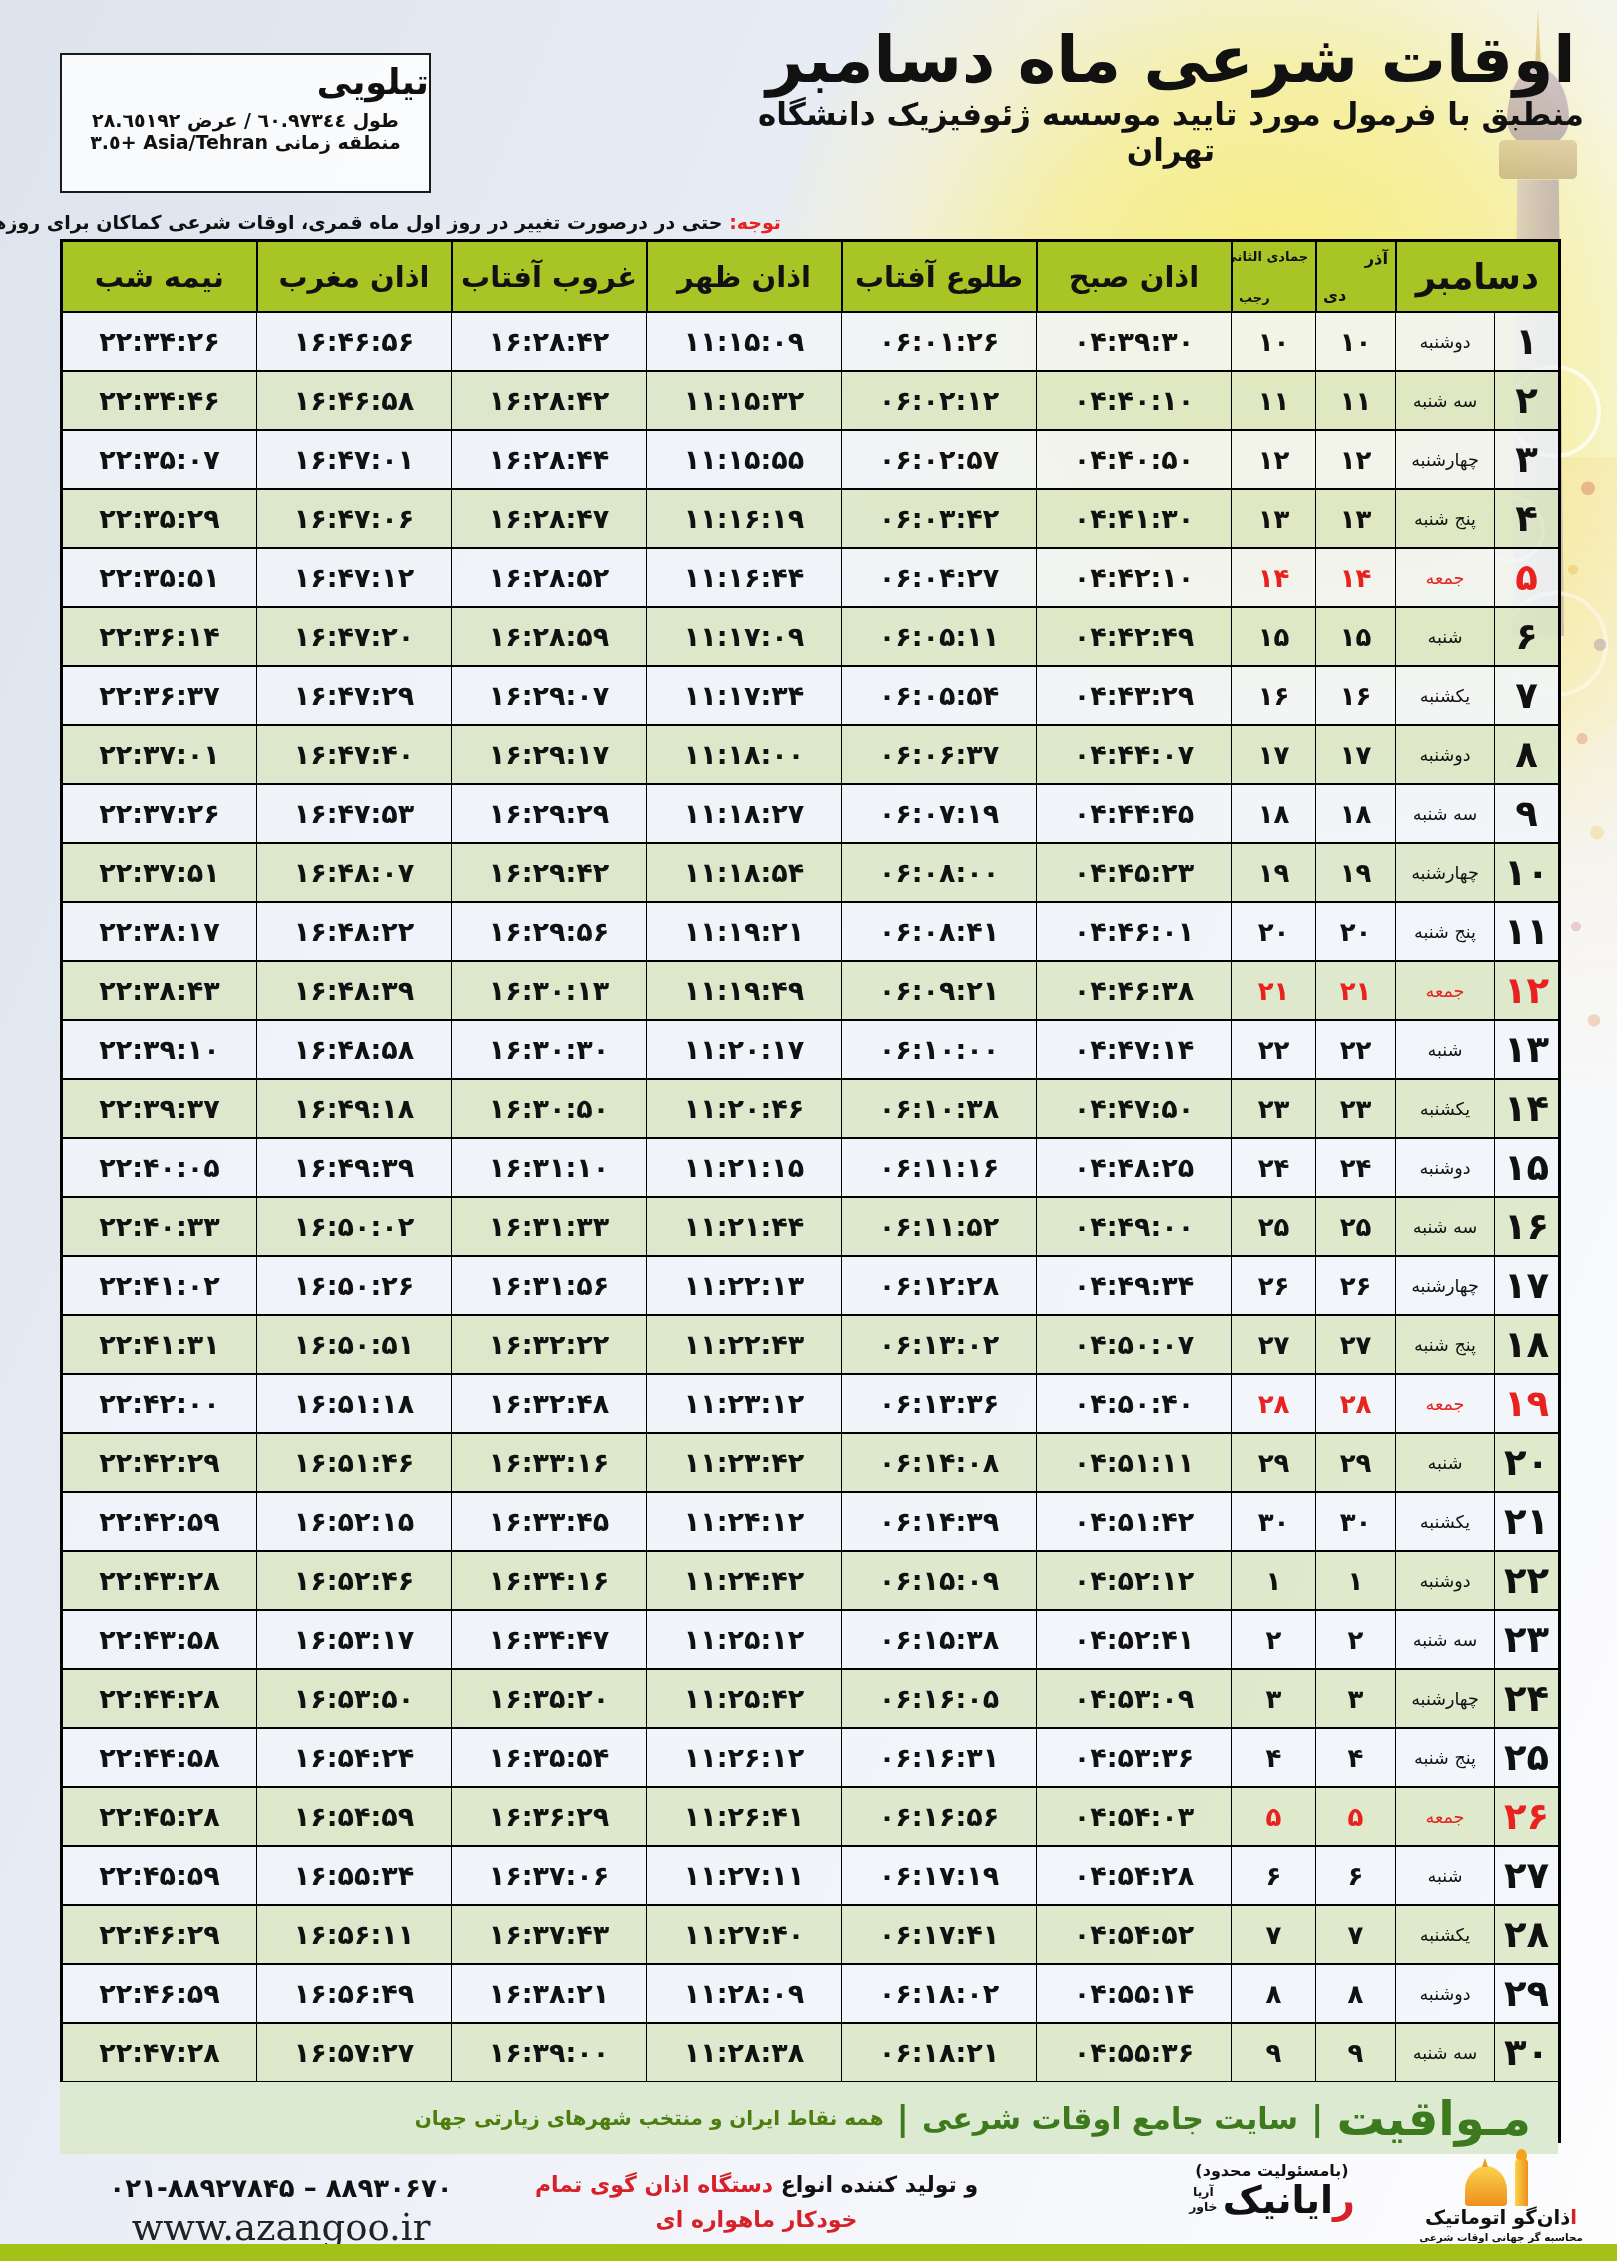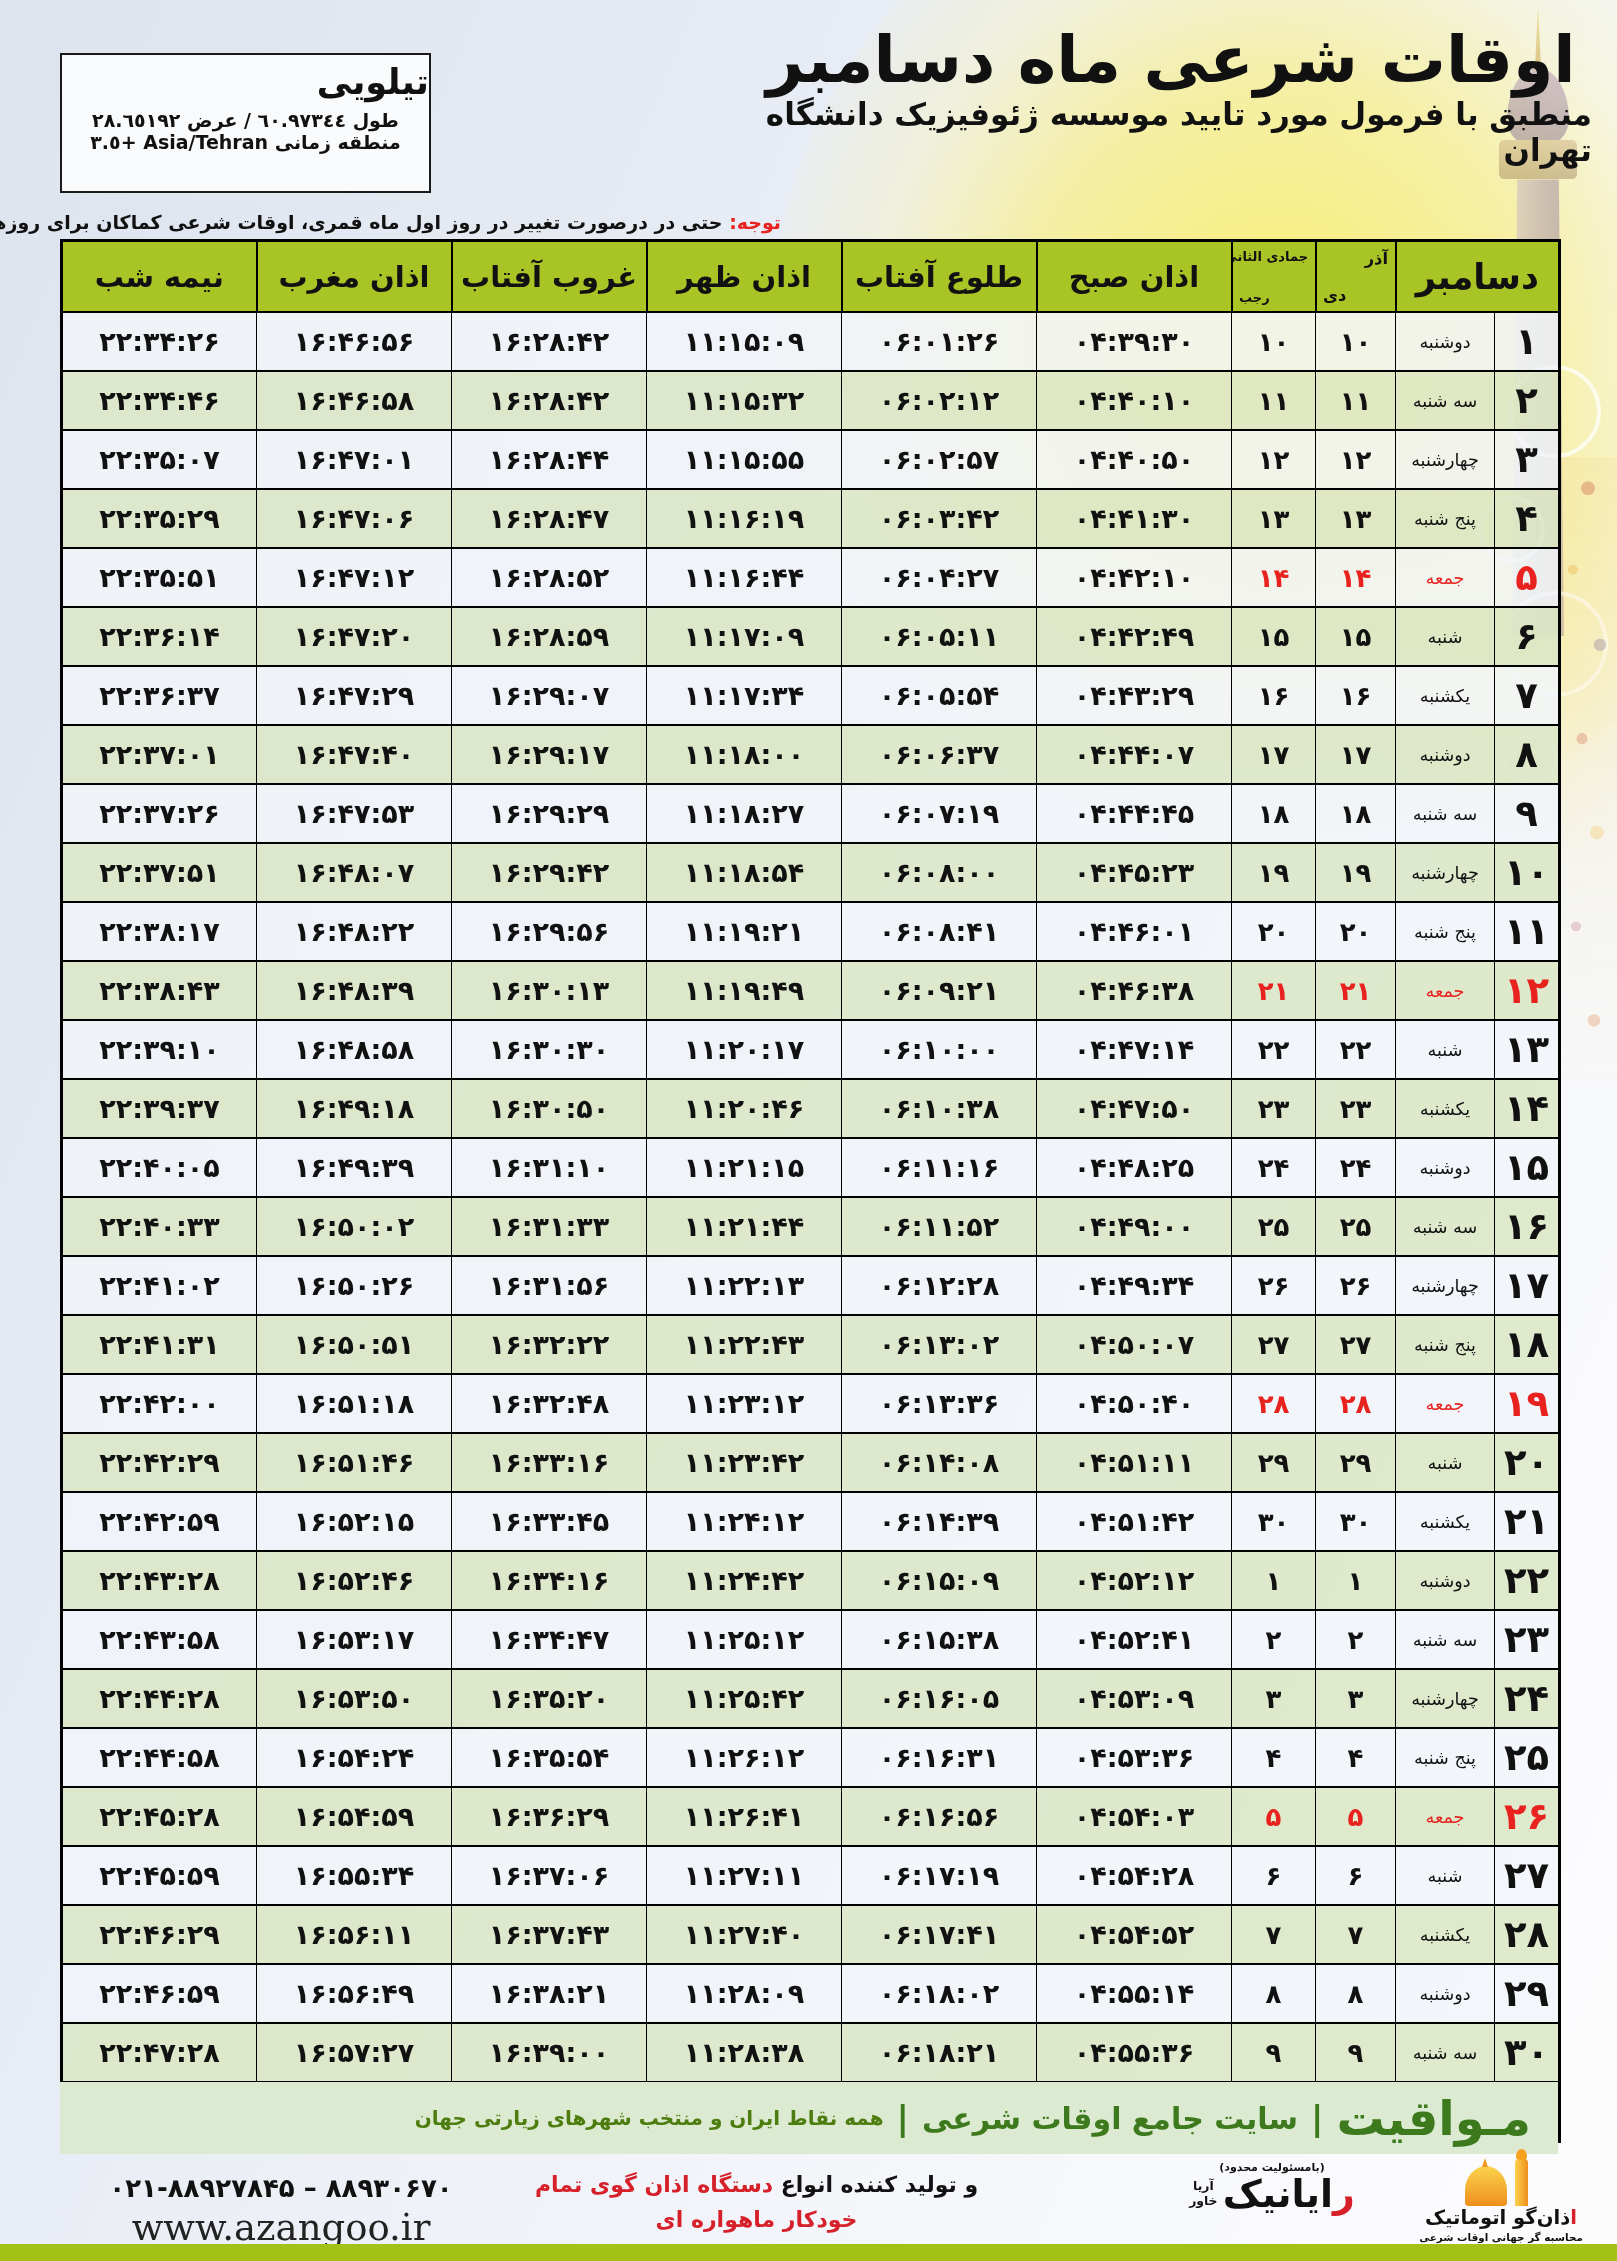--- a/index.html
+++ b/index.html
@@ -34,21 +34,21 @@
     linear-gradient(180deg, rgba(245,220,150,.5), rgba(245,236,200,.1));}
   
   .location-box{position:absolute;left:60px;top:53px;width:371px;height:140px;z-index:2;
     background:rgba(255,255,255,.8);border:2.6px solid #1a1a1a;box-sizing:border-box;
     text-align:center;direction:rtl;padding-top:7.8px;}
   .loc-city{font-size:35px;font-weight:bold;line-height:1.1;text-align:right;}
   .loc-region{font-size:24px;font-weight:bold;margin-top:5.2px;}
   .loc-coords{font-size:19px;font-weight:bold;margin-top:7.8px;}
   .title-block{position:absolute;left:750px;top:23.5px;width:842px;z-index:2;text-align:center;direction:rtl;}
   .main-title{font-size:65px;font-weight:bold;line-height:1.1;}
-  .sub-title{font-size:31px;font-weight:bold;margin-top:1.3px;text-align:right;}
+  .sub-title{font-size:31px;font-weight:bold;margin-top:1.3px;}
   .date-line{font-size:27px;font-weight:bold;margin-top:10.4px;}
   .note-line{position:absolute;left:60px;top:211px;width:721px;z-index:2;direction:rtl;text-align:right;
     font-size:19px;font-weight:bold;white-space:nowrap;}
   .note-label{color:#e8231f;}
   
   .times-table{position:absolute;left:60px;top:239px;width:1498px;z-index:1;
     border-collapse:collapse;table-layout:fixed;direction:rtl;border:3.3px solid #000;}
   .times-table th,.times-table td{border:1.3px solid #000;text-align:center;vertical-align:middle;padding:0;overflow:hidden;}
   .times-table thead th{border-width:2px;background:#a9c525;height:69px;font-weight:bold;}
   .h-greg{font-size:35px;}
@@ -76,21 +76,21 @@
   .banner-spacer{flex:1;}
   .banner-domain{font-size:52px;font-weight:bold;color:#3c7a1d;direction:ltr;}
   
   .footer-left{position:absolute;left:72px;top:2173px;width:418px;z-index:2;text-align:center;}
   .phone{font-size:26px;font-weight:bold;direction:ltr;}
   .site{font-family:"DejaVu Serif",serif;font-size:37px;color:#222;margin-top:2.6px;}
   .footer-mid{position:absolute;left:502px;top:2167px;width:509px;z-index:2;text-align:center;direction:rtl;
     font-size:22px;font-weight:bold;line-height:1.6;}
   .red{color:#d6202a;}
   .rayanik{position:absolute;left:1174px;top:2161px;width:196px;z-index:2;text-align:center;direction:rtl;}
-  .rayanik-note{font-size:11px;font-weight:bold;}
+  .rayanik-note{font-size:16px;font-weight:bold;}
   .rayanik-row{display:flex;justify-content:center;align-items:center;gap:5.2px;direction:rtl;margin-top:1.3px;}
   .rayanik-main{font-size:38px;font-weight:bold;line-height:1;}
   .rayanik-side{display:flex;flex-direction:column;font-size:12.4px;font-weight:bold;line-height:1.2;}
   .azangoo{position:absolute;left:1403px;top:2150px;width:196px;z-index:2;text-align:center;direction:rtl;}
   .az-icon{width:98px;height:56px;margin:0 auto;position:relative;}
   .az-dome{position:absolute;left:13px;bottom:0;width:42px;height:40px;
     background:linear-gradient(180deg,#fbd34d,#ef8f1c);border-radius:50% 50% 10% 10%/62% 62% 8% 8%;}
   .az-dome::after{content:"";position:absolute;top:-7.8px;left:17px;width:0;height:0;
     border-left:3.9px solid transparent;border-right:3.9px solid transparent;border-bottom:9px solid #ef9a1e;}
   .az-tower{position:absolute;right:22px;bottom:0;width:13px;height:47px;

